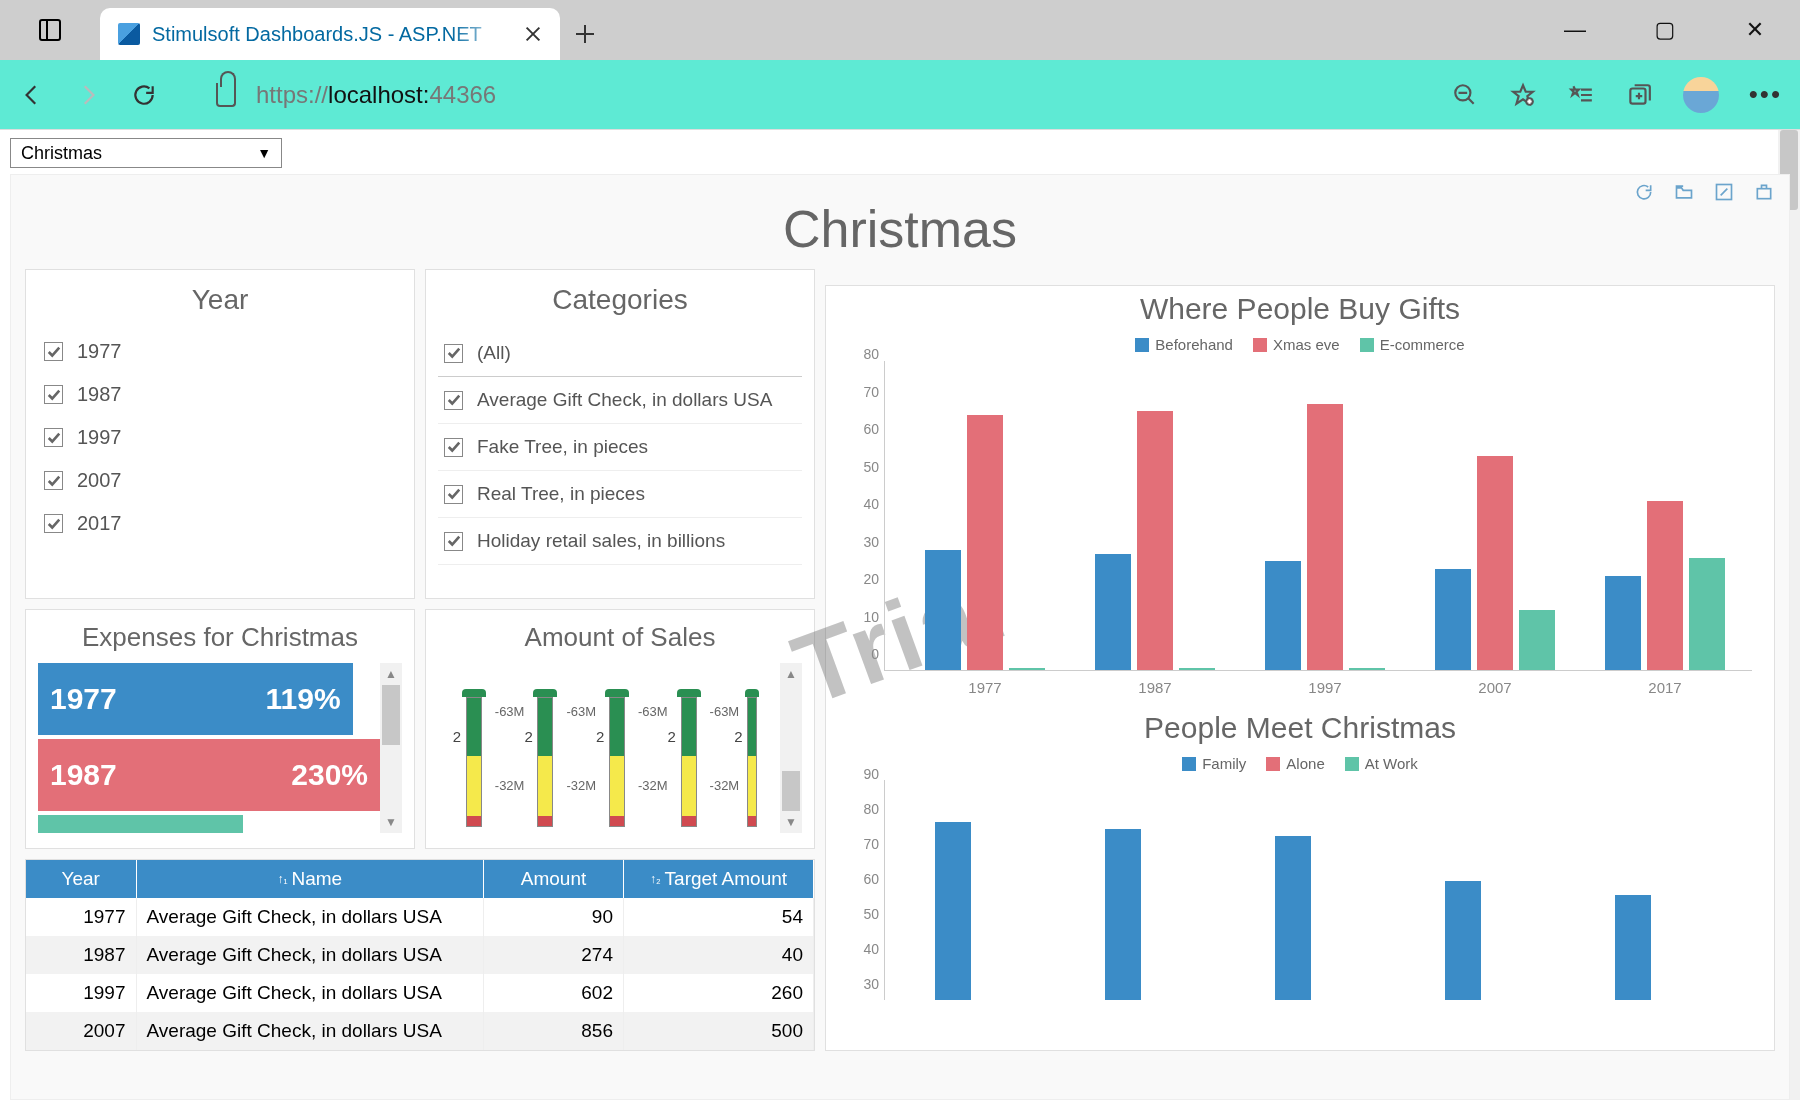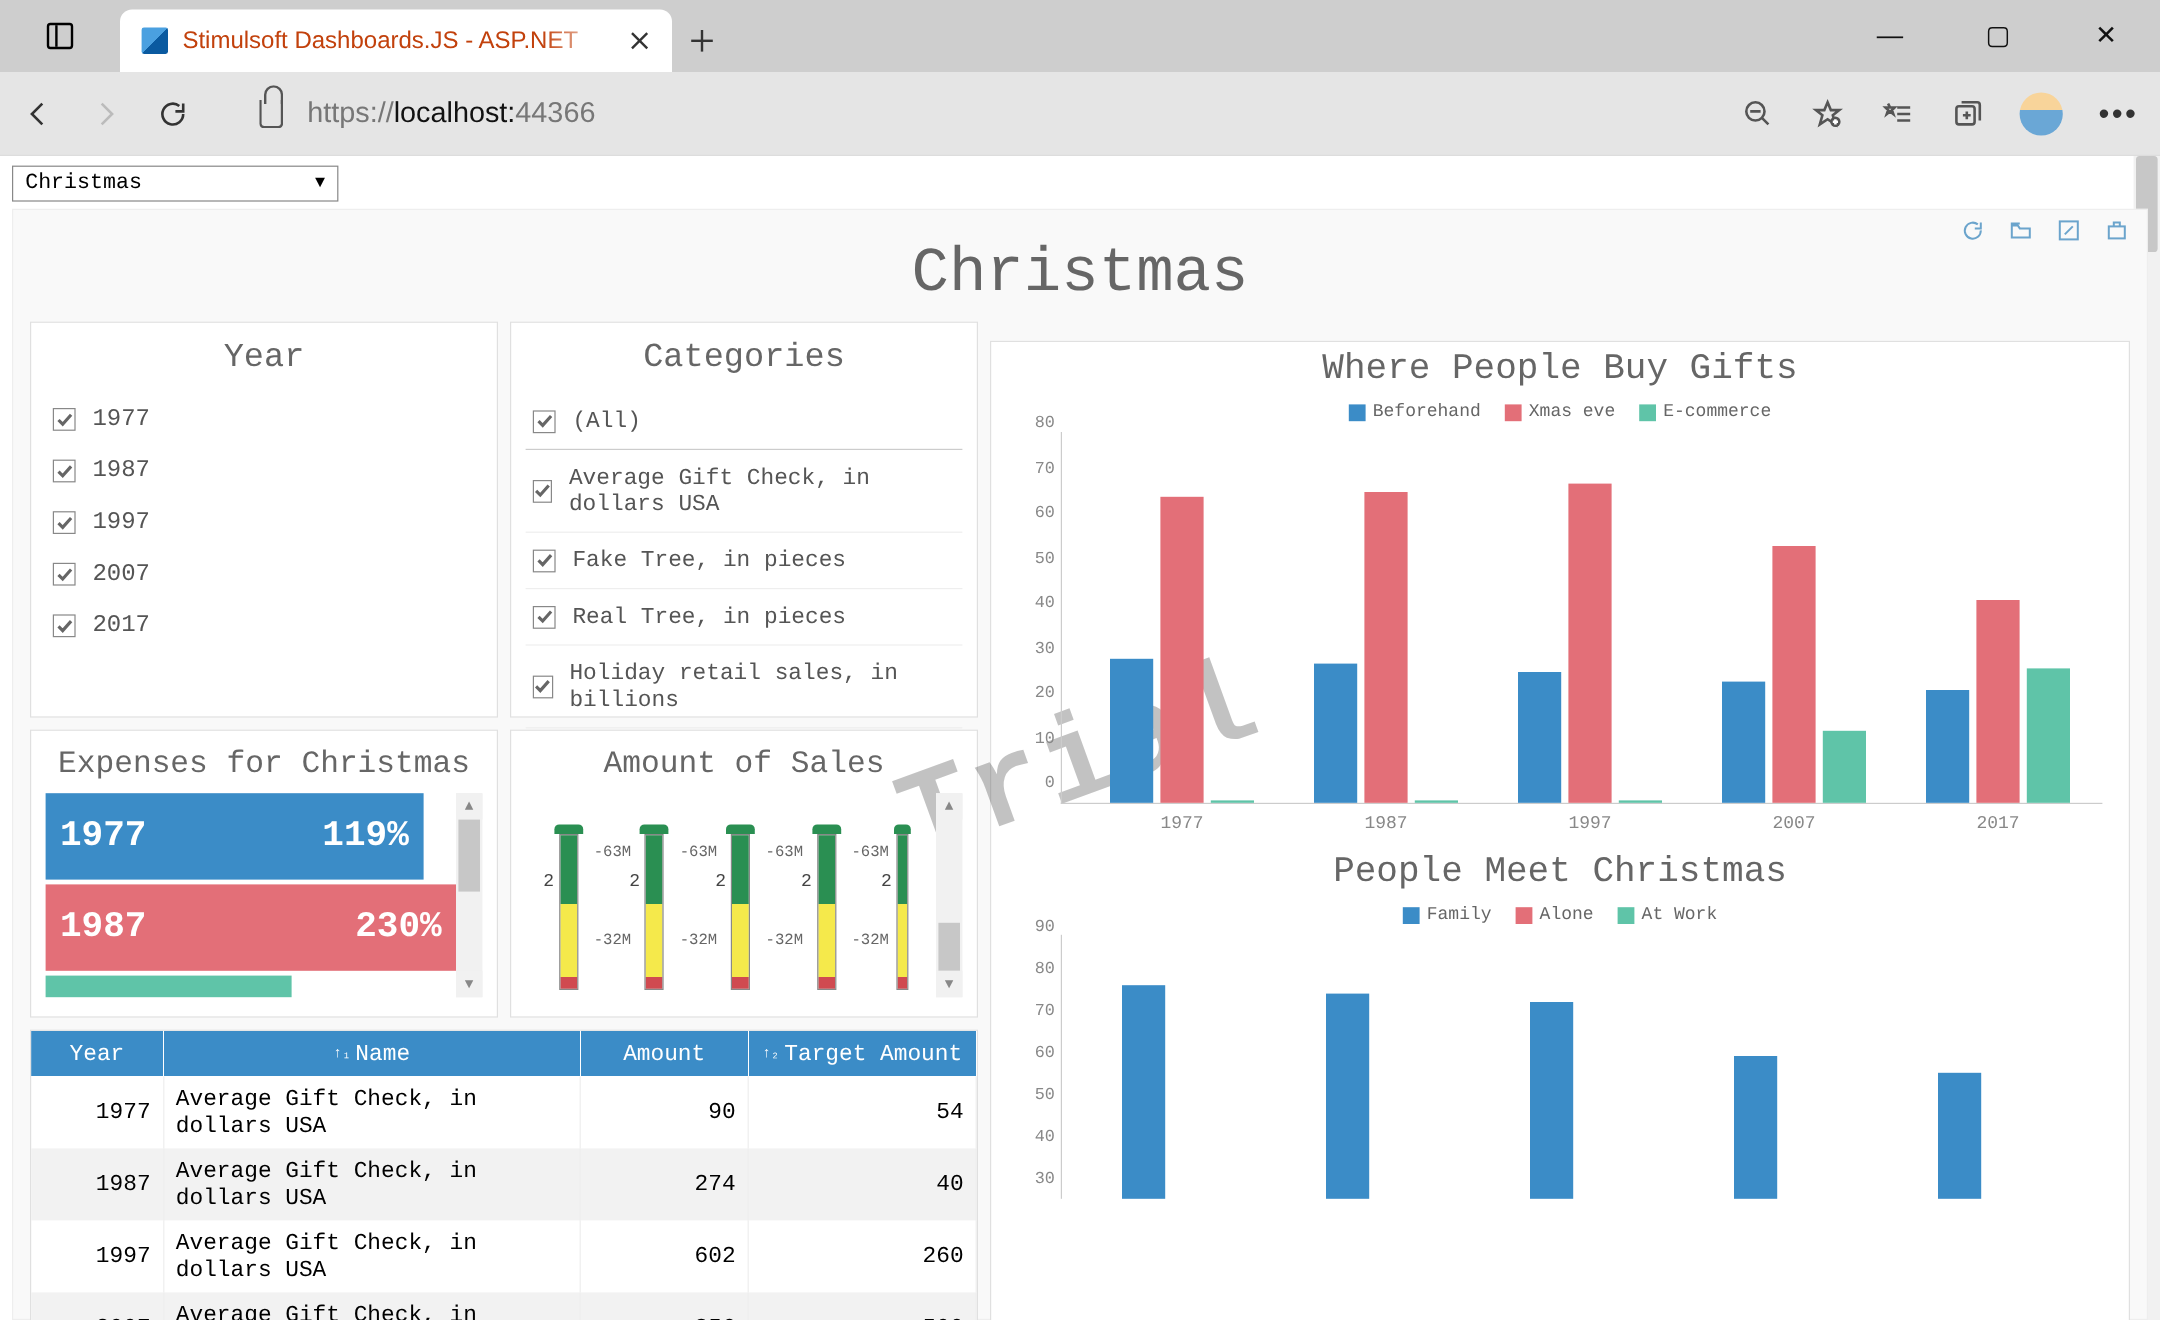--- a/index.html
+++ b/index.html
@@ -5,50 +5,50 @@
   * { box-sizing: border-box; }
   body { margin: 0; font-family: Arial, Helvetica, sans-serif; background: #cecece; overflow: hidden; }
   
   .browser { width: 1800px; height: 1100px; display: flex; flex-direction: column; }
   .titlebar { height: 60px; background: #cecece; display: flex; align-items: flex-end; }
   .spacer-left { width: 100px; display:flex; align-items:center; justify-content:center; height:60px;}
   .panel-icon { width:22px; height:22px; border:2px solid #000; border-radius:3px; position:relative;}
   .panel-icon::before { content:""; position:absolute; left:5px; top:0; bottom:0; width:2px; background:#000;}
   .tab { background:#fff; width:460px; height:52px; border-top-left-radius:10px; border-top-right-radius:10px; display:flex; align-items:center; padding:0 18px; gap:12px; position:relative;}
   .tab .favicon { width:22px; height:22px; background:linear-gradient(135deg,#4aa0e0 50%,#0a5aa0 50%); border-radius:2px;}
-  .tab .title { flex:1; font-size:20px; color:#c2410c; white-space:nowrap; overflow:hidden; position:relative;}
+  .tab .title { flex:1; font-size:20px; color:#0369a1; white-space:nowrap; overflow:hidden; position:relative;}
   .tab .title::after { content:""; position:absolute; right:0; top:0; bottom:0; width:60px; background:linear-gradient(90deg, rgba(255,255,255,0), #fff);}
   .tab .close { width:18px; height:18px; position:relative; cursor:pointer;}
   .tab .close::before, .tab .close::after { content:""; position:absolute; left:8px; top:0; width:2px; height:18px; background:#333;}
   .tab .close::before { transform: rotate(45deg); }
   .tab .close::after { transform: rotate(-45deg); }
   .newtab { width:50px; height:52px; display:flex; align-items:center; justify-content:center;}
   .plus { width:18px; height:18px; position:relative;}
   .plus::before,.plus::after{content:"";position:absolute;background:#333;}
   .plus::before{left:8px;top:0;width:2px;height:18px;}
   .plus::after{top:8px;left:0;height:2px;width:18px;}
   .wincontrols { margin-left:auto; display:flex; height:60px;}
   .wincontrols div { width:90px; display:flex; align-items:center; justify-content:center; font-size:22px; color:#111;}
-  .toolbar { height:70px; background:#e5e5e5; display:flex; align-items:center; padding:0 18px; gap:28px; border-bottom:1px solid #ddd;}
+  .toolbar { height:70px; background:#5eead4; display:flex; align-items:center; padding:0 18px; gap:28px; border-bottom:1px solid #ddd;}
   .nav-btn { width:28px; height:28px; display:flex; align-items:center; justify-content:center; color:#333;}
   .nav-btn.disabled { color:#bbb; }
   .nav-btn svg { width:26px; height:26px; stroke:currentColor; fill:none; stroke-width:2;}
   .addr { flex:1; display:flex; align-items:center; gap:20px; padding-left:30px;}
   .lock { width:20px; height:24px; border:2px solid #555; border-top:none; border-radius:0 0 4px 4px; position:relative;}
   .lock::before{content:"";position:absolute;top:-12px;left:2px;width:12px;height:14px;border:2px solid #555;border-bottom:none;border-radius:8px 8px 0 0;}
   .url { font-size:24px; color:#777;}
   .url .host { color:#111; }
   .tbicons { display:flex; gap:30px; align-items:center;}
   .tbi { width:28px;height:28px;display:flex;align-items:center;justify-content:center;color:#555;}
   .tbi svg{width:26px;height:26px;stroke:currentColor;fill:none;stroke-width:2;}
   .avatar { width:36px;height:36px;border-radius:50%;background:linear-gradient(180deg,#f8d49a 40%,#6aa7d6 40%);}
   .dots { font-size:26px; letter-spacing:2px; color:#333; }
 
   
-  .content { flex:1; background:#fff; position:relative; overflow:hidden;font-family:Liberation Mono, monospace;}
+  .content { flex:1; background:#fff; position:relative; overflow:hidden;}
   .scrollbar-v { position:absolute; right:0; top:0; bottom:0; width:22px; background:#f1f1f1;}
   .scrollbar-v .thumb { position:absolute; left:2px; right:2px; top:0; height:80px; background:#c7c7c7; border-radius:3px;}
   .page { padding:8px 10px 0 10px; height:100%; display:flex; flex-direction:column;}
   .topselect { width:272px; height:30px; border:1px solid #888; background:#fff; font-size:18px; padding:0 10px; display:flex; align-items:center; justify-content:space-between; margin-bottom:6px;}
   .topselect .chev { font-size:14px;}
   .dash { flex:1; background:#f9f9f9; border:1px solid #eee; padding:10px 14px; position:relative;}
   .dash-tools { position:absolute; top:6px; right:14px; display:flex; gap:18px; color:#6ba4cc;}
   .dash-tools span{width:22px;height:22px;display:inline-flex;align-items:center;justify-content:center;}
   .dash-tools svg{width:20px;height:20px;stroke:currentColor;fill:none;stroke-width:2;}
   .dash-title { text-align:center; font-size:52px; color:#666; margin:14px 0 10px; font-weight:400;}

